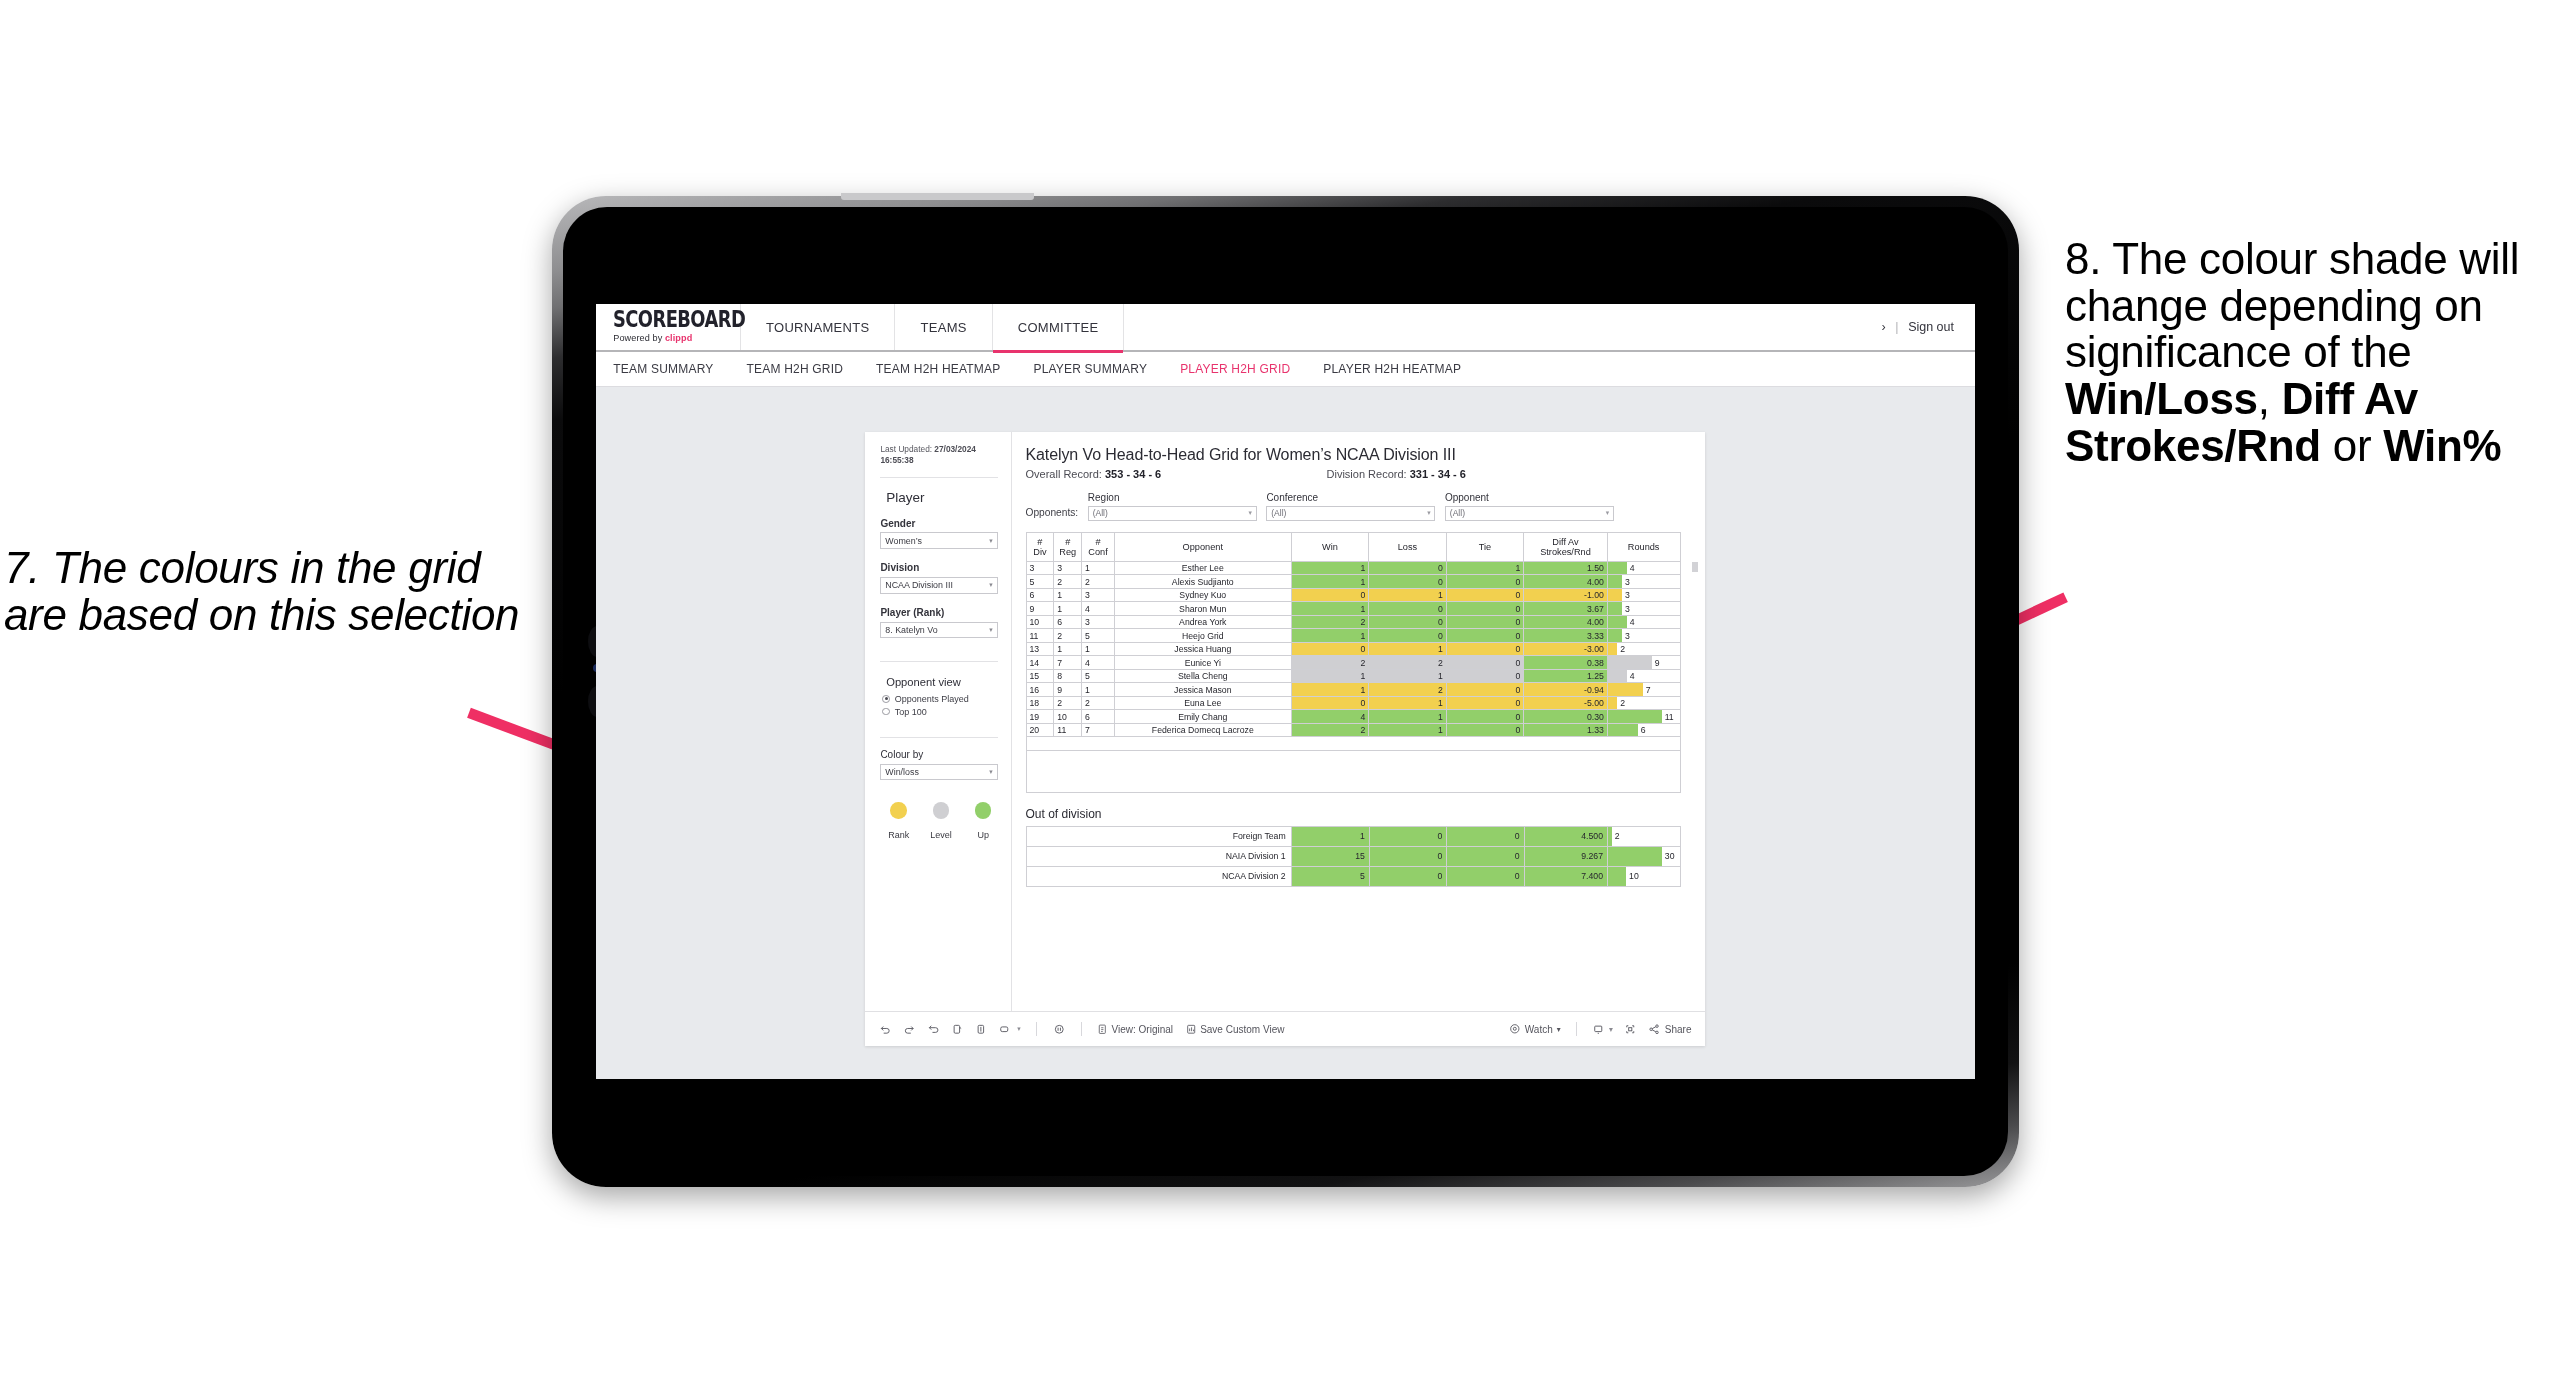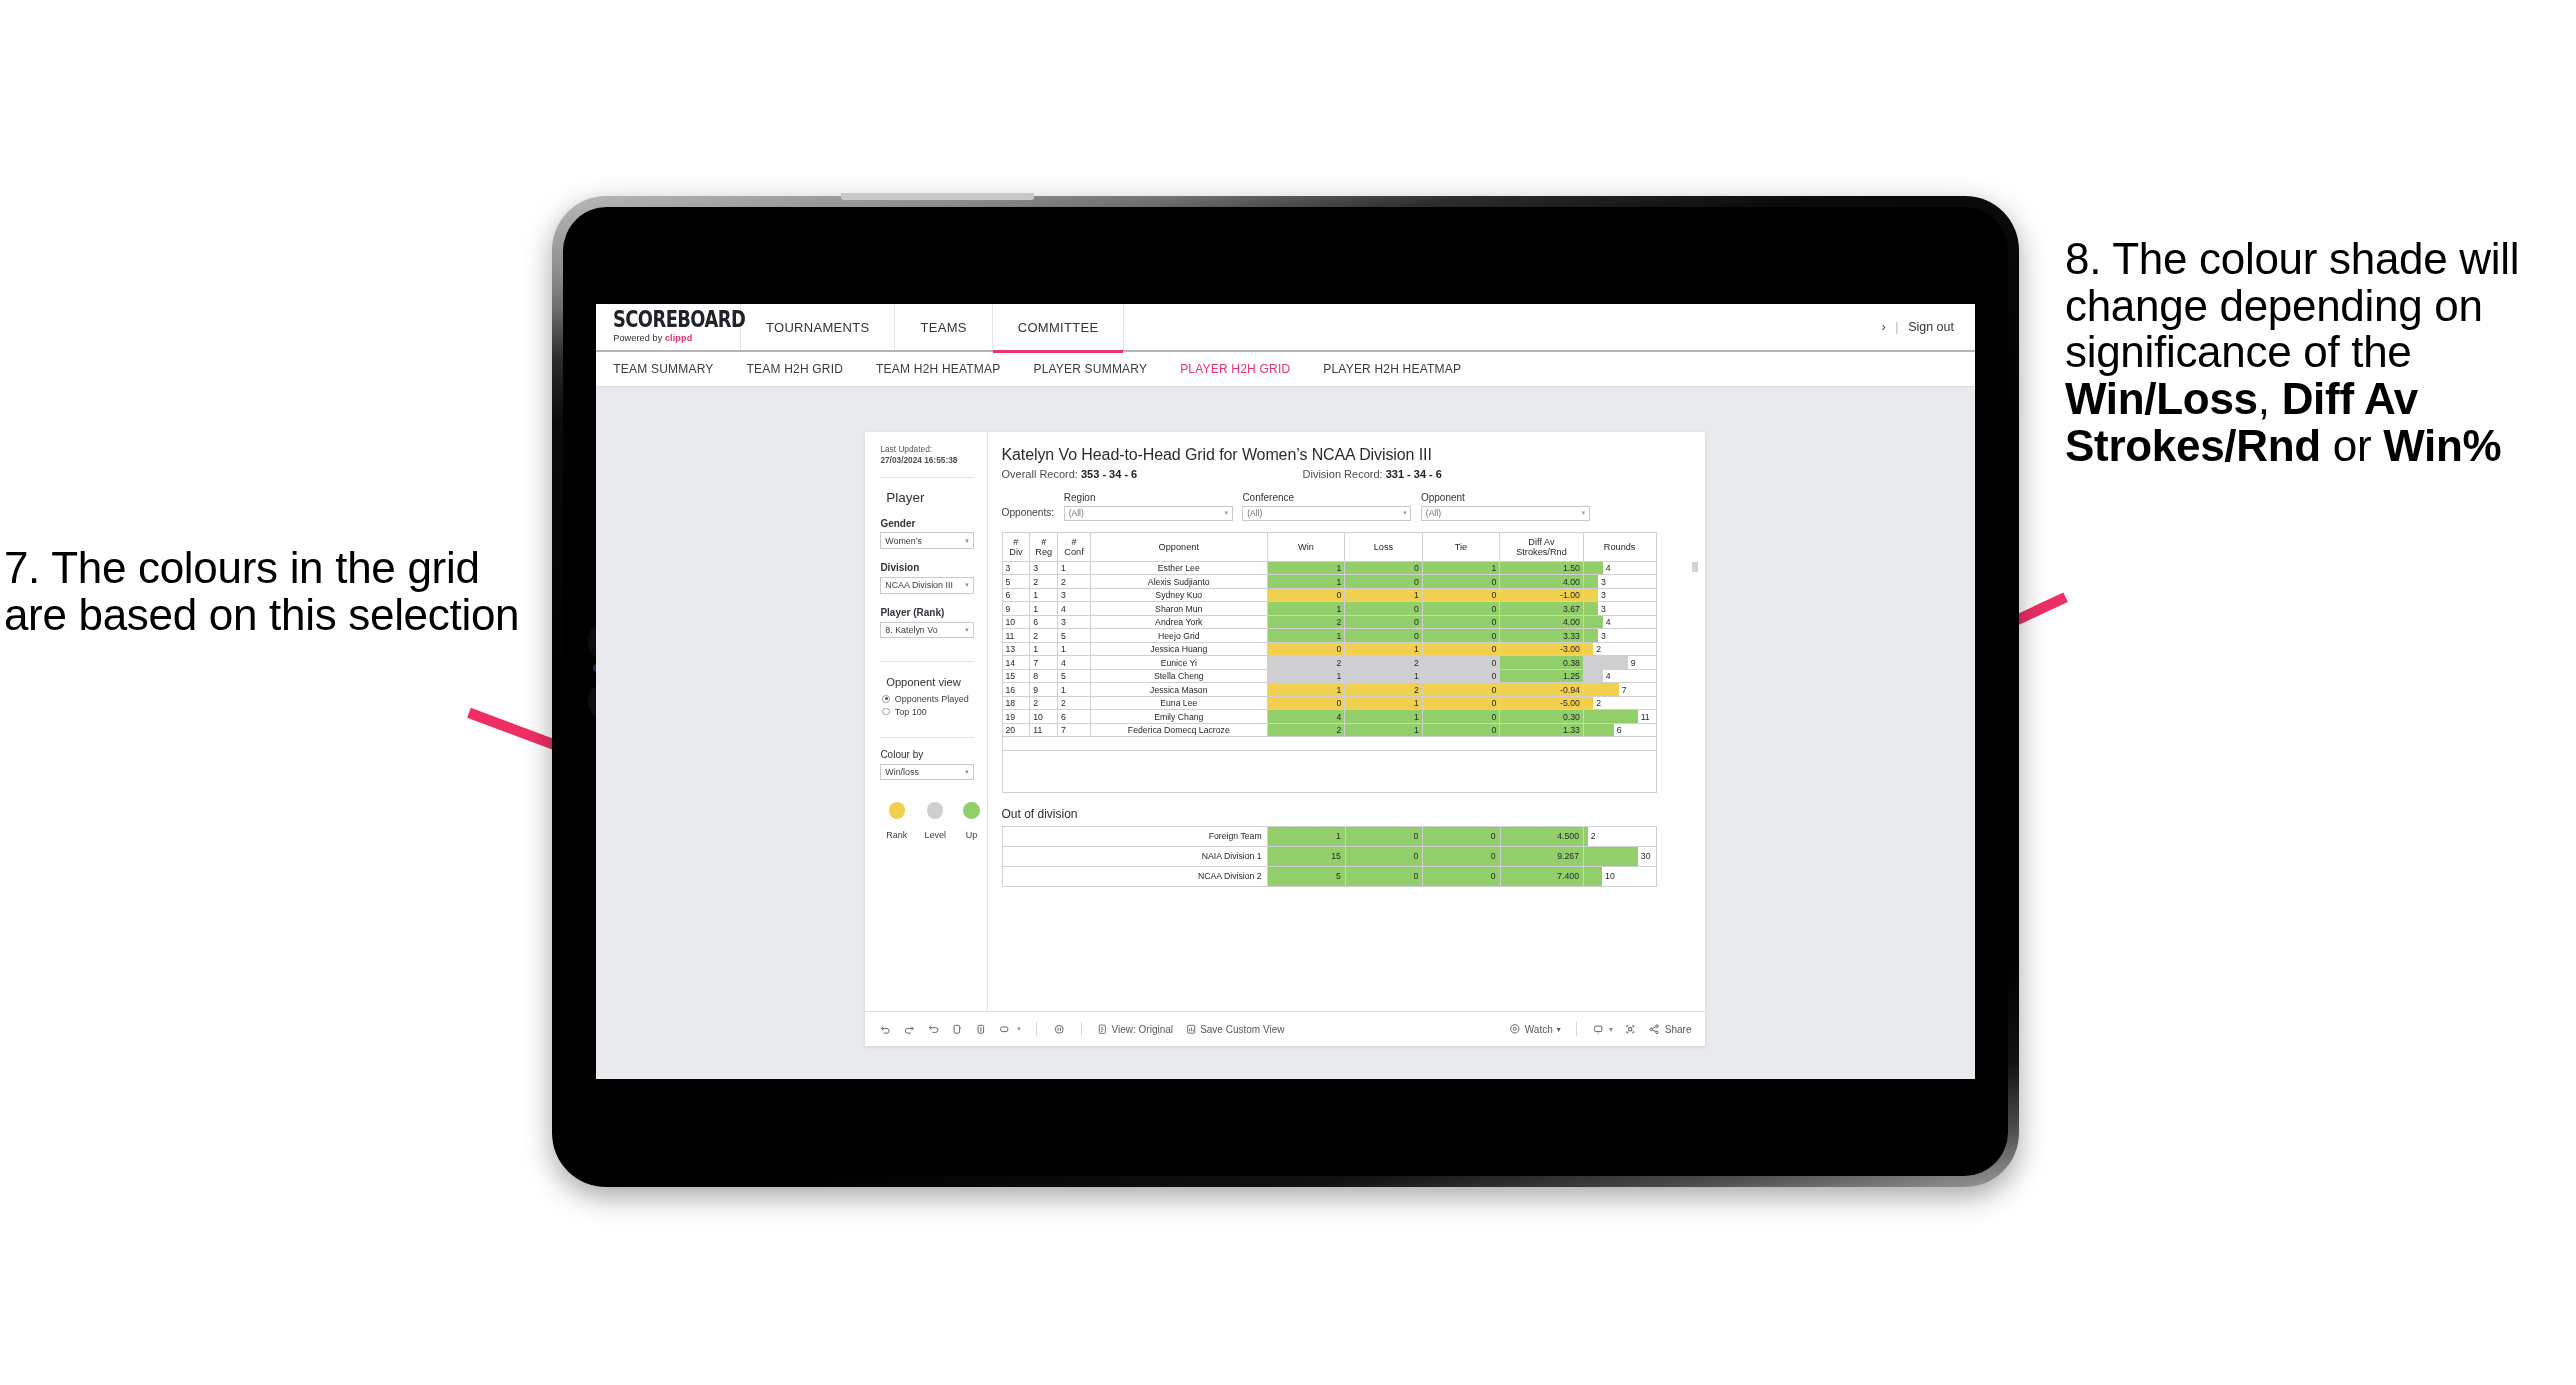--- a/index.html
+++ b/index.html
@@ -13,21 +13,21 @@
 
   
   .anno {
     position: absolute;
     color: #000;
     font-family: "Liberation Sans", sans-serif;
     font-size: 44px;
     line-height: 1.06;
     letter-spacing: -0.3px;
   }
-  .anno-left { left: 3.9px; top: 545px; width: 520px; }
+  .anno-left { left: 3.9px; top: 545px; width: 520px; font-style: italic; }
   .anno-right { left: 2065px; top: 236px; width: 520px; }
   .anno b { font-weight: 700; }
 
   .arrow-svg { position:absolute; left:0; top:0; width:2576px; height:1386px; pointer-events:none; }
 
   
   .tablet {
     position: absolute; left: 552px; top: 196px;
     width: 1467px; height: 991px;
     border-radius: 54px;
@@ -94,21 +94,21 @@
   .canvas { position:relative; width:100%; height: calc(100% - 86px); }
 
   .dash {
     position:absolute; left: 269px; top: 45px; width: 840px; height: 614px;
     background:#fff; box-shadow: 0 1px 2.9px rgba(0,0,0,.12);
     display:flex; flex-direction:column;
   }
   .dash-body { flex:1; display:flex; min-height:0; }
 
   
-  .side { width: 123px; border-right:1px solid #e2e2e5; padding: 11.6px 13.5px 0 15.4px; }
+  .side { width: 147px; border-right:1px solid #e2e2e5; padding: 11.6px 13.5px 0 15.4px; }
   .side .updated { font-size: 8.3px; color:#4d4d55; line-height:1.35; font-weight:700; }
   .side .updated .lbl { font-weight:400; color:#56565e; }
   .hr { height:1px; background:#e2e2e5; margin: 10.6px 0 0 0; }
   .side h3 { font-size:13.5px; font-weight:400; color:#2f2f38; margin: 12.5px 0 12.5px 5.8px; }
   .fld { margin-bottom: 13.5px; }
   .fld label { display:block; font-size:10px; font-weight:700; color:#33333b; margin-bottom:3.9px; }
   .sel {
     height:16.4px; border:1px solid #c9c9ce; background:#fff;
     display:flex; align-items:center; padding:0 3.9px;
     font-size:8.9px; color:#3a3a42;

